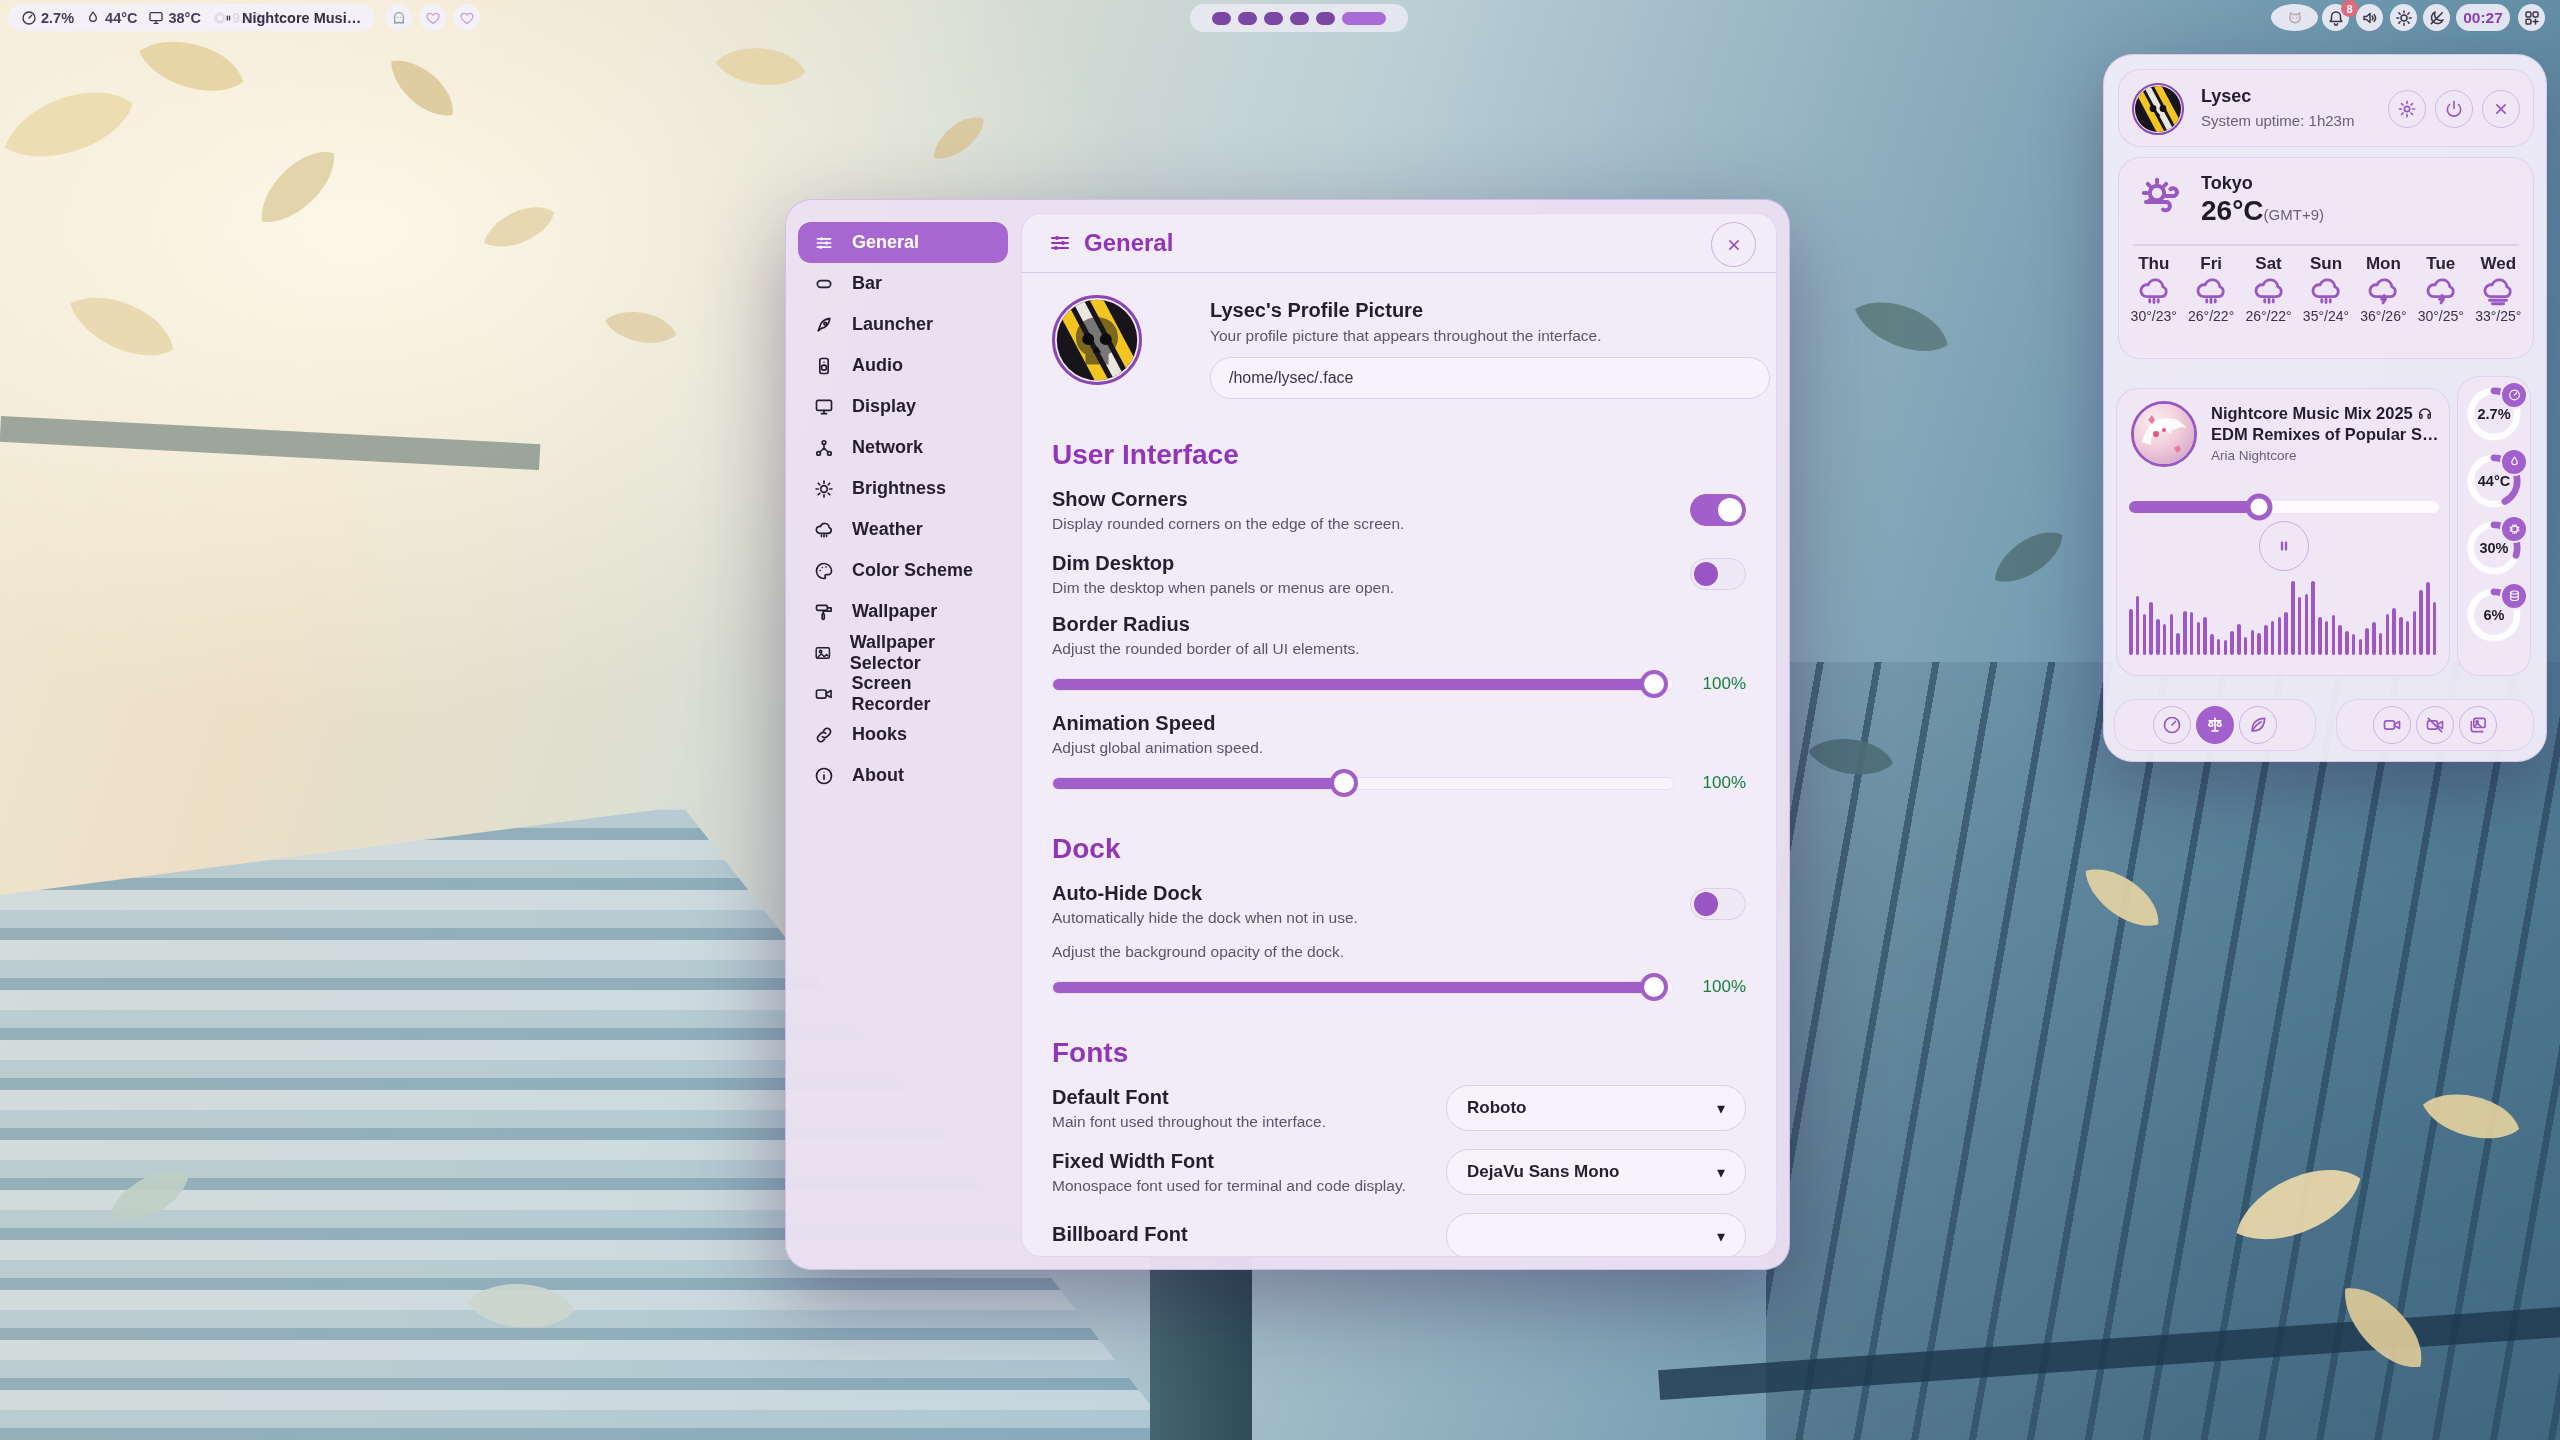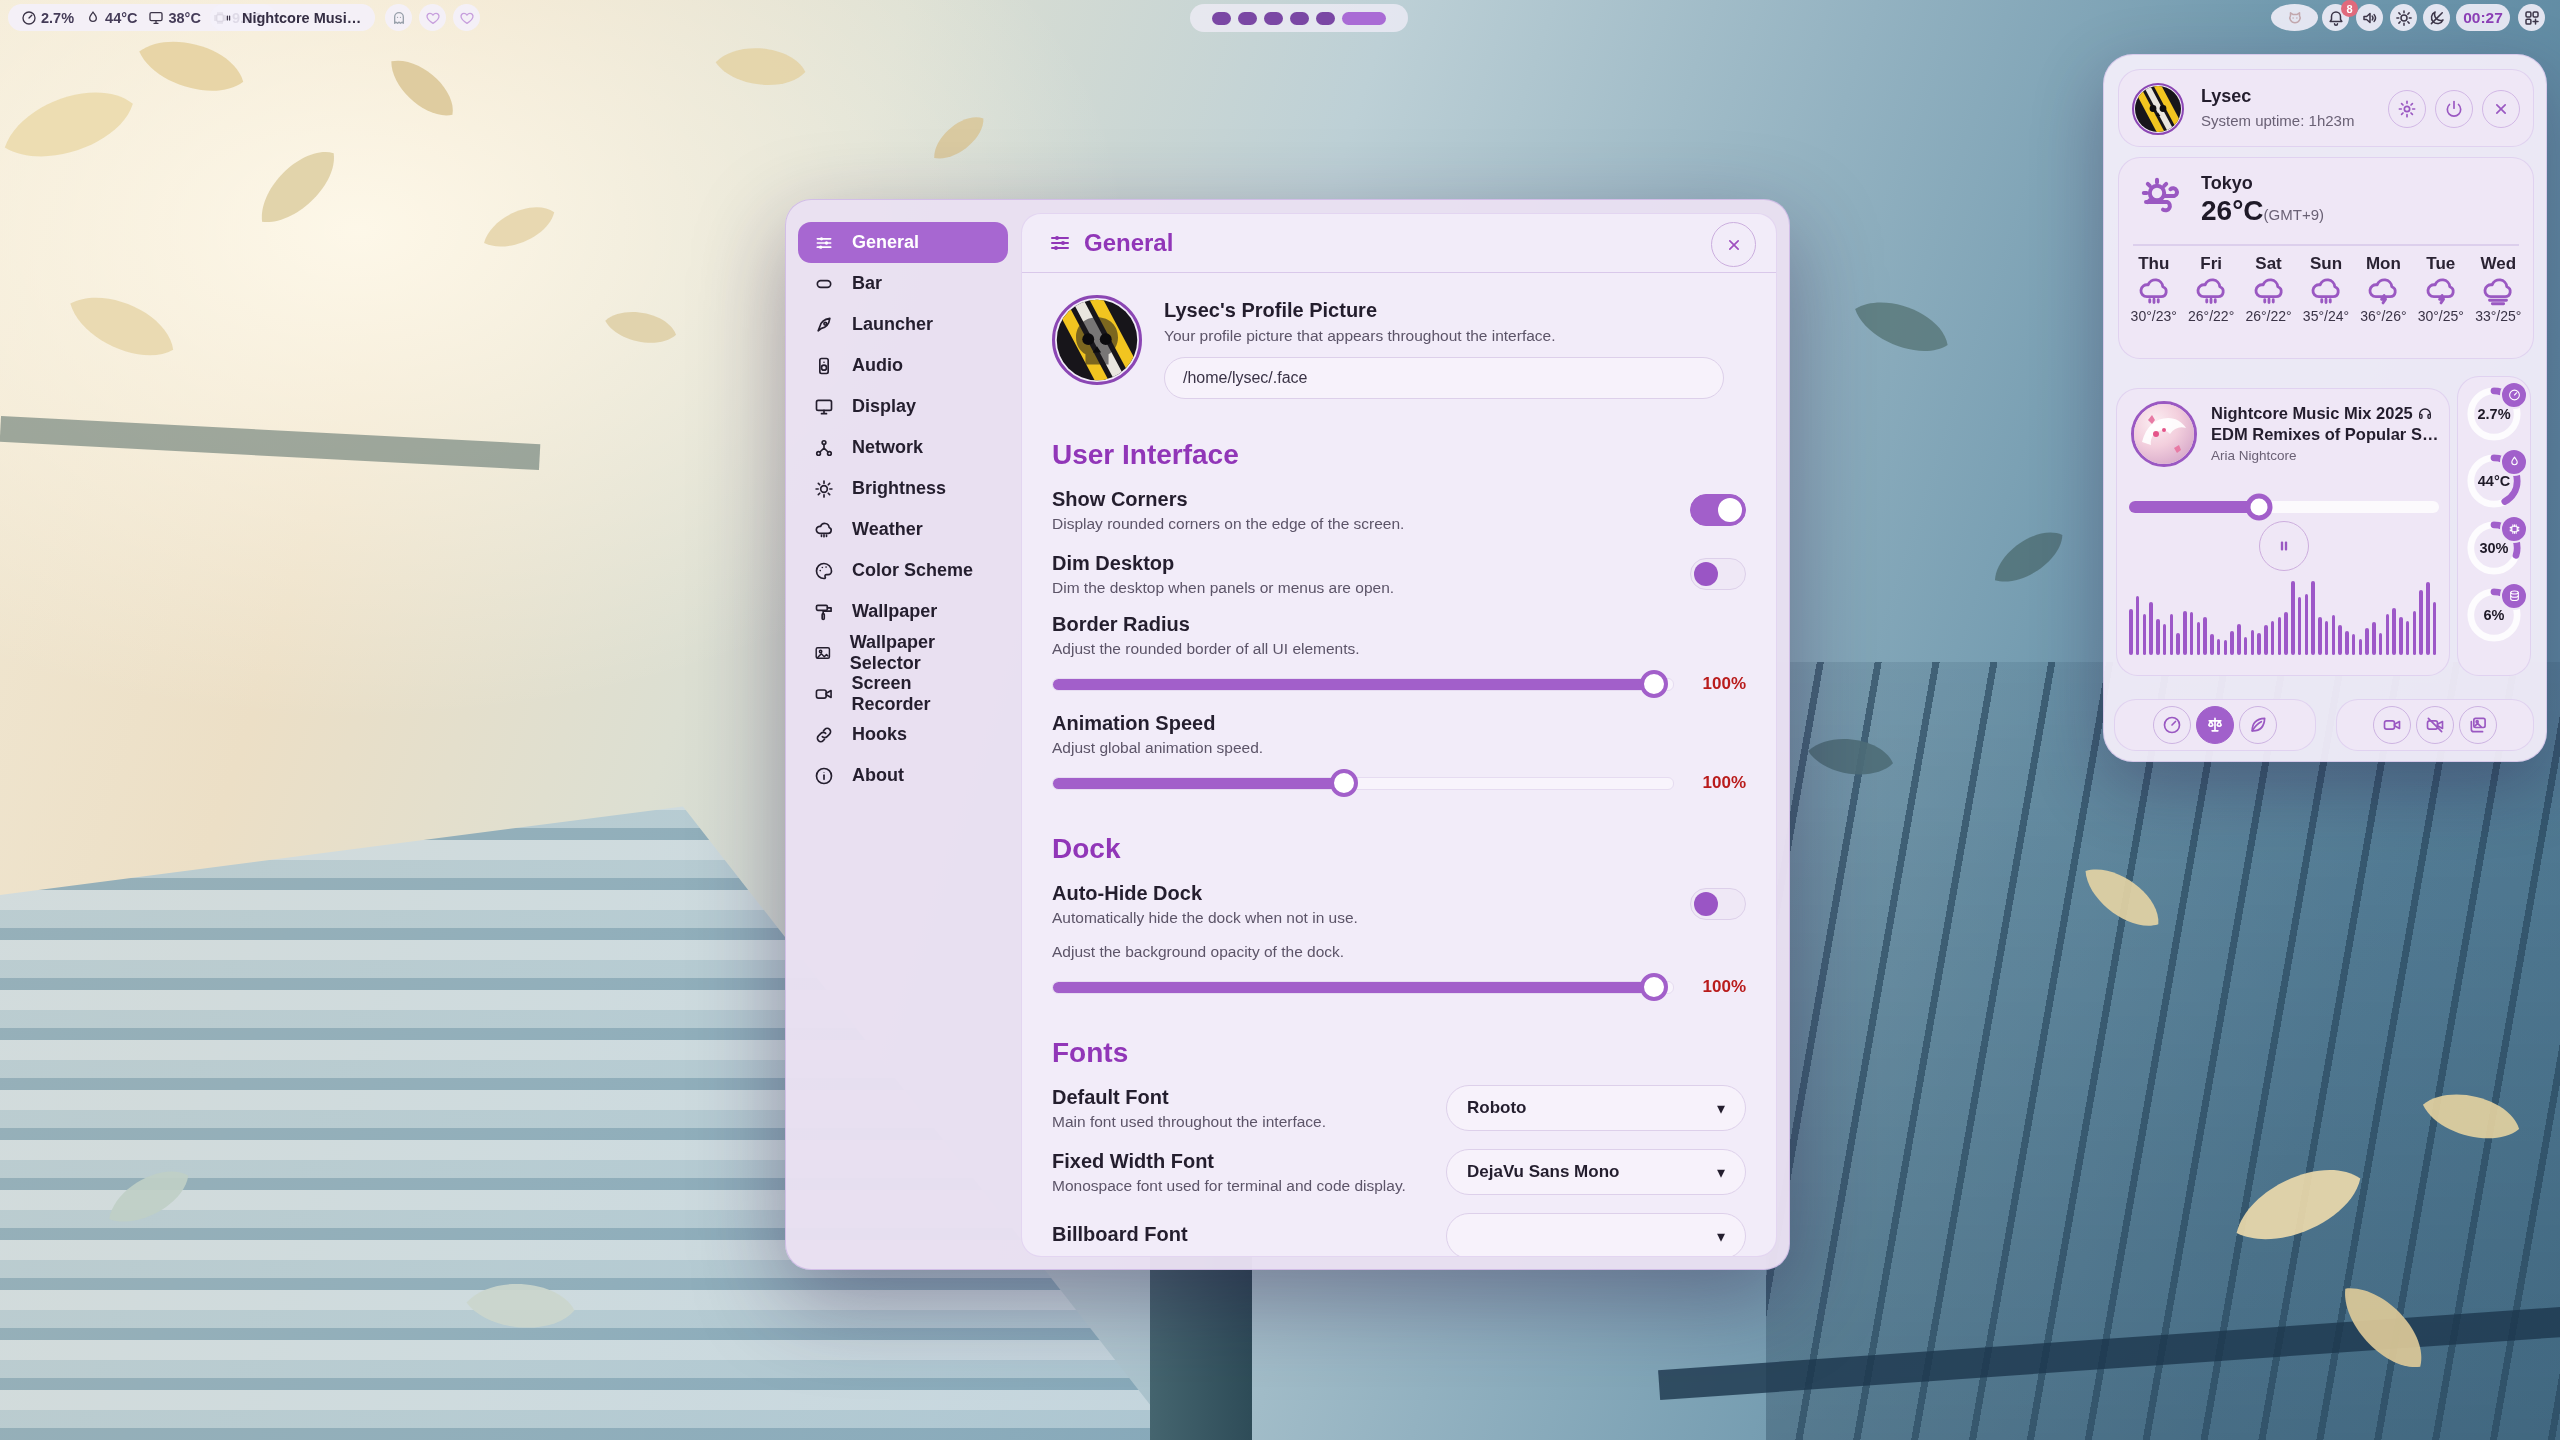--- a/index.html
+++ b/index.html
@@ -63,42 +63,42 @@
   .c-header{height:58px;display:flex;align-items:center;gap:12px;padding:0 26px;
     border-bottom:1.5px solid #d9c8ea;position:relative;}
   .hdr-ic{color:#9136b8;}
   .c-title{font-size:24px;font-weight:700;color:#9136b8;}
   .close-btn{position:absolute;right:20px;top:8px;width:43px;height:43px;border-radius:50%;
     border:1.5px solid #cbaede;display:flex;align-items:center;justify-content:center;color:#a04fc0;}
   .close-btn .ic{color:#a04fc0;}
   .c-body{padding:0 30px;}
   .profile{margin-top:22px;display:flex;gap:22px;min-height:108px;}
   .avatar-lg{width:84px;height:84px;border-radius:50%;border:3px solid #8b46b4;flex:0 0 auto;overflow:hidden;}
-  .profile-text{flex:1;}
+  .profile-text{flex:1;margin-left:46px;}
   .p-title{font-size:20px;font-weight:700;color:#231d2d;margin-top:4px;}
   .p-desc{font-size:15.5px;color:#5c5468;margin-top:5px;}
   .p-input{margin-top:12px;width:560px;height:42px;border-radius:21px;border:1px solid #ddd0ea;
     background:#f7f2fb;padding:0 18px;font-size:16px;color:#3a3346;box-sizing:border-box;outline:none;
     font-family:"Liberation Sans","DejaVu Sans",sans-serif;}
   .sec-title{margin-top:36px;font-size:28px;font-weight:700;color:#9136b8;}
   .row{margin-top:14px;}
   .trow,.drow{display:flex;justify-content:space-between;align-items:center;min-height:50px;}
   .rlabel{font-size:20px;font-weight:700;color:#241e2e;}
   .rdesc{font-size:15.5px;color:#5c5468;margin-top:4px;}
   .toggle{width:56px;height:32px;border-radius:16px;background:#efe8f6;border:1.5px solid #ddd0ea;
     position:relative;flex:0 0 auto;box-sizing:border-box;}
   .toggle .tknob{position:absolute;top:2.5px;left:3px;width:24px;height:24px;border-radius:50%;background:#9a55c5;}
   .toggle.on{background:#a25fca;border-color:#a25fca;}
   .toggle.on .tknob{left:auto;right:3px;background:#fff;}
   .sline{display:flex;align-items:center;margin-top:12px;height:28px;}
   .track{flex:1;height:11px;border-radius:6px;background:#f8f4fc;border:1px solid #e6dcf1;position:relative;}
   .fill{position:absolute;left:0;top:0;bottom:0;border-radius:6px;background:#a25fca;}
   .knob{position:absolute;top:50%;width:28px;height:28px;border-radius:50%;background:#fff;
     border:4px solid #a25fca;box-sizing:border-box;transform:translate(-50%,-50%);}
-  .sval{width:72px;text-align:right;font-size:17px;font-weight:700;color:#b91c1c;}
+  .sval{width:72px;text-align:right;font-size:17px;font-weight:400;color:#15803d;}
   .dropdown{width:300px;height:46px;border-radius:23px;background:#f7f2fb;border:1px solid #ddd0ea;
     display:flex;align-items:center;justify-content:space-between;padding:0 20px;box-sizing:border-box;flex:0 0 auto;}
   .dval{font-size:17px;font-weight:700;color:#241e2e;}
   .caret{color:#241e2e;font-size:16px;}
 
   
   .panel{position:absolute;left:2103px;top:54px;width:444px;height:708px;border-radius:30px;
     background:rgba(243,238,250,.94);border:1px solid rgba(198,172,226,.5);
     box-shadow:0 24px 70px rgba(40,18,62,.3);z-index:4;box-sizing:border-box;}
   .pcard{position:absolute;background:#efe7f6;border:1px solid rgba(207,183,232,.45);border-radius:22px;box-sizing:border-box;}

